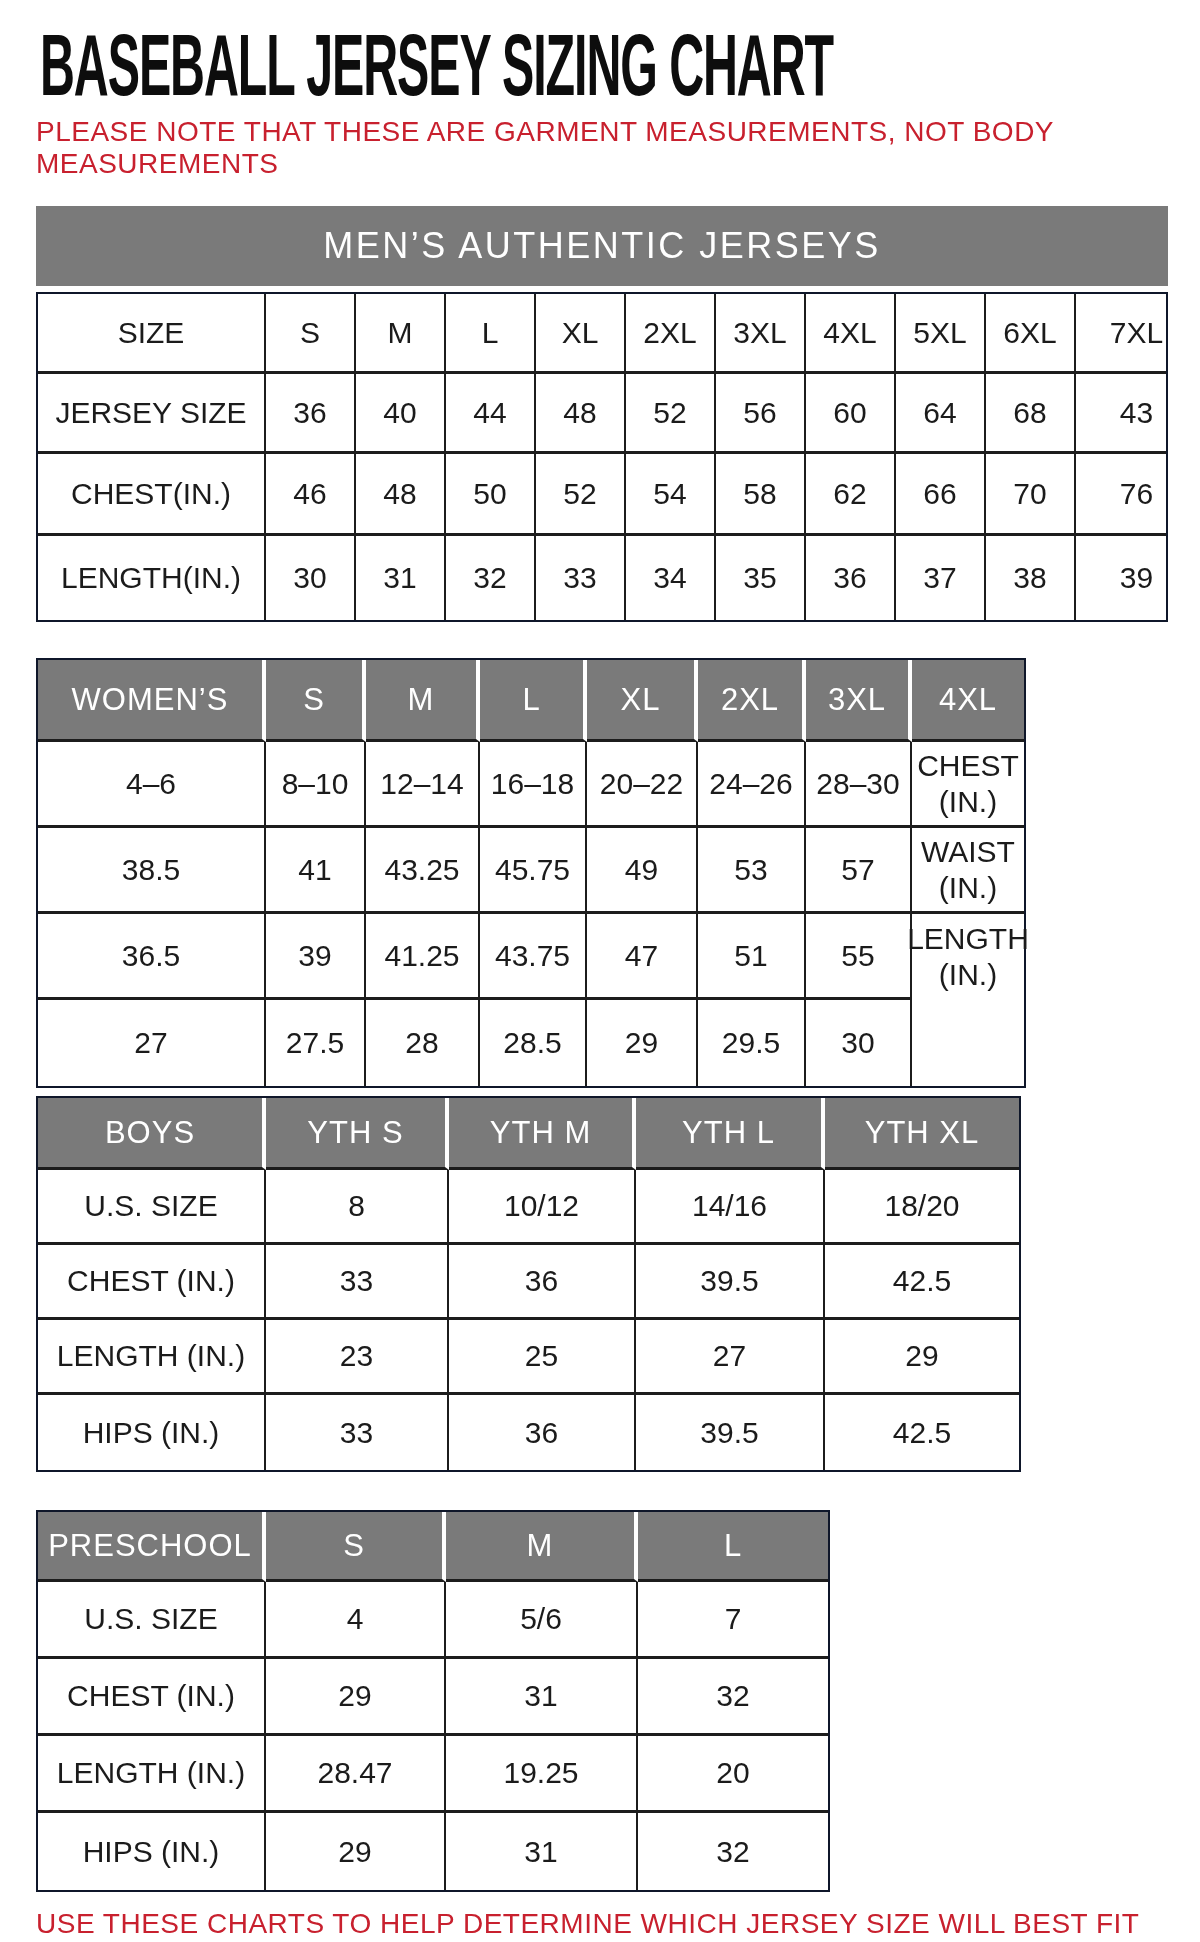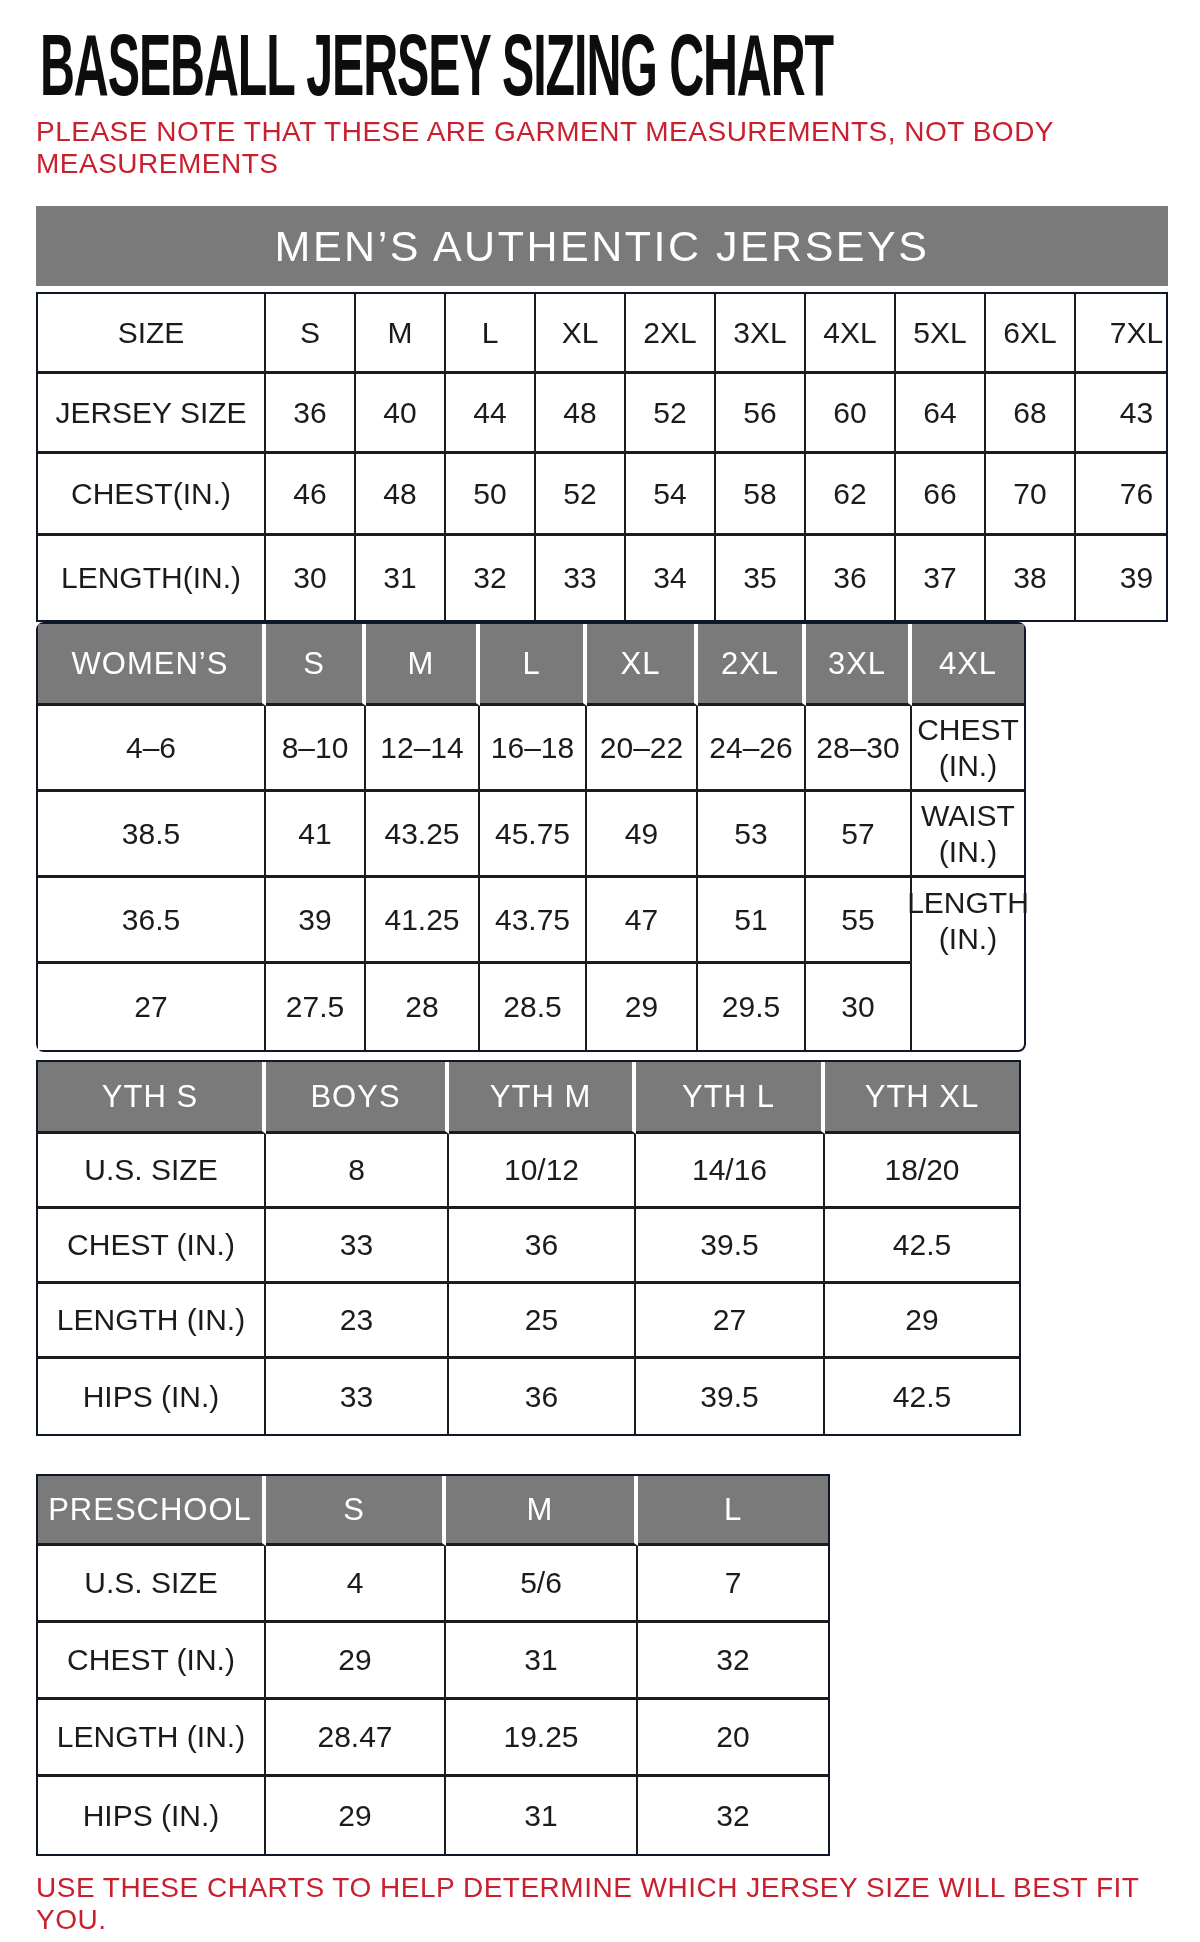--- a/index.html
+++ b/index.html
@@ -17,42 +17,42 @@
     transform:scaleX(0.55);transform-origin:0 50%;
   }
   .note{
     margin-top:16px;font-size:28px;line-height:32px;letter-spacing:.5px;
     color:#c8202e;
   }
 
   .banner{
     margin-top:26px;width:1132px;height:80px;box-sizing:border-box;
     background:#7a7a7a;color:#ffffff;
-    font-size:43px;letter-spacing:2.5px;
+    font-size:36px;letter-spacing:2.5px;
     display:flex;align-items:center;justify-content:center;
   }
 
   .grid{display:grid;border:2px solid #0f172a;width:max-content;}
   .grid > div{
     display:flex;align-items:center;justify-content:center;
     box-sizing:border-box;text-align:center;
     font-size:30px;background:#ffffff;
     border-right:2px solid #1c1c1c;border-bottom:3px solid #1c1c1c;
   }
   .grid > .gh{
     background:#7a7a7a;color:#ffffff;font-size:31px;letter-spacing:1px;
     border-right:4px solid #ffffff;
   }
   .lbl{white-space:pre-line;line-height:36px;}
 
   .mens{margin-top:6px;grid-template-columns:228px repeat(10,90px);grid-template-rows:80px 80px 82px 84px;}
   .mens>div:nth-child(11n){border-right:none;padding-left:31px;}
   .mens>div:nth-last-child(-n+11){border-bottom:none;}
 
-  .womens{grid-template-columns:228px 100px 114px 107px 111px 108px 106px 112px;grid-template-rows:82px 86px 86px 86px 86px;border-radius:8px;}
+  .womens{margin-top:36px;grid-template-columns:228px 100px 114px 107px 111px 108px 106px 112px;grid-template-rows:82px 86px 86px 86px 86px;}
   .womens>div:nth-child(8n){border-right:none;}
   .womens>div:nth-last-child(-n+8){border-bottom:none;}
 
   .boys{margin-top:8px;grid-template-columns:228px 183px 187px 189px 194px;grid-template-rows:72px 75px 75px 75px 75px;}
   .boys>div:nth-child(5n){border-right:none;}
   .boys>div:nth-last-child(-n+5){border-bottom:none;}
 
   .pre{margin-top:38px;grid-template-columns:228px 180px 192px 190px;grid-template-rows:70px 77px 77px 77px 77px;}
   .pre>div:nth-child(4n){border-right:none;}
   .pre>div:nth-last-child(-n+4){border-bottom:none;}
@@ -164,22 +164,22 @@
     <div>27</div>
     <div>27.5</div>
     <div>28</div>
     <div>28.5</div>
     <div>29</div>
     <div>29.5</div>
     <div>30</div>
   </div>
 
   <div class="grid boys">
+    <div class="gh">BOYS</div>
     <div class="gh">YTH S</div>
-    <div class="gh">BOYS</div>
     <div class="gh">YTH M</div>
     <div class="gh">YTH L</div>
     <div class="gh">YTH XL</div>
 
     <div class="lbl">U.S. SIZE</div>
     <div>8</div>
     <div>10/12</div>
     <div>14/16</div>
     <div>18/20</div>
 

